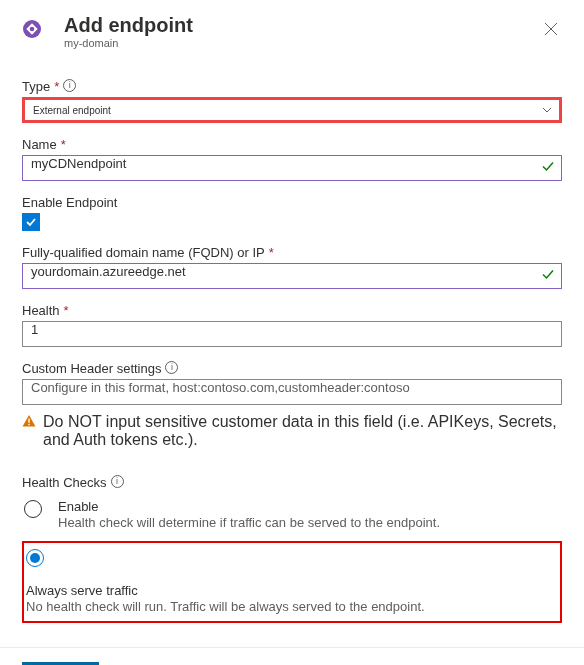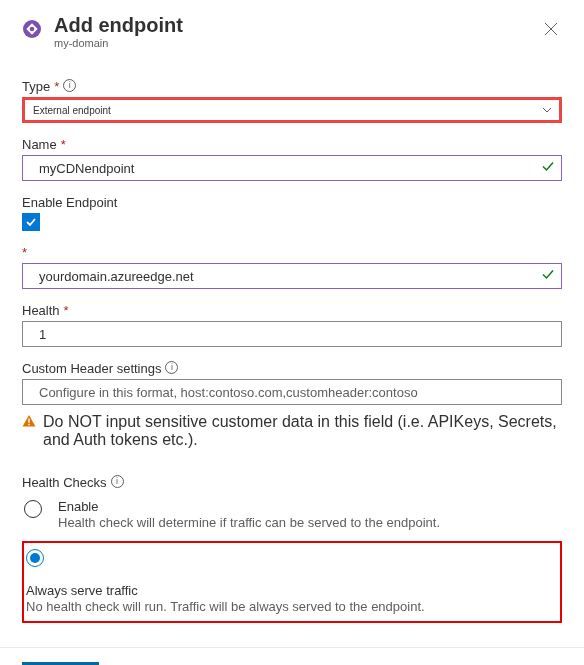--- a/index.html
+++ b/index.html
@@ -1,30 +1,30 @@
 <!DOCTYPE html>
 <html><head>
   <meta charset="utf-8">
   <style>
     * { box-sizing: border-box; margin: 0; padding: 0; }
     body { font-family: "Segoe UI", Arial, sans-serif; background: #fff; color: #323130; font-size: 13px; width: 584px; padding: 14px 22px 20px 22px; }
-    .header { display: flex; align-items: flex-start; gap: 12px; margin-bottom: 30px; }
+    .header { display: flex; align-items: flex-start; gap: 22px; margin-bottom: 30px; }
     .header-icon { width: 20px; height: 20px; flex-shrink: 0; margin-top: 5px; }
     .header-text { flex: 1; }
     .header-title { font-size: 20px; font-weight: 600; color: #323130; }
     .header-sub { font-size: 11px; color: #605e5c; margin-top: 0px; }
     .close-btn { font-size: 16px; color: #605e5c; cursor: pointer; padding: 4px; background: none; border: none; line-height: 1; margin-top: 4px; }
     .field { margin-bottom: 14px; }
     .field-label { display: flex; gap: 4px; font-size: 13px; color: #323130; margin-bottom: 3px; }
     .req { color: #a4262c; }
     .info-icon { display: inline-flex; align-items: center; justify-content: center; width: 13px; height: 13px; border: 1px solid #605e5c; border-radius: 50%; font-size: 9px; color: #605e5c; font-style: normal; line-height: 1; }
     .select-box { position: relative; border: 3px solid #ef4444; height: 26px; display: flex; align-items: center; padding: 0 26px 0 8px; font-size: 10px; cursor: pointer; background: #fff; }
     .select-box .chev { position: absolute; right: 6px; top: 50%; transform: translateY(-50%); }
     .chev svg { display:block; }
-    .input-box { border: 1px solid #8661c5; height: 26px; display: flex; align-items: center; padding: 0 26px 0 16px; font-size: 13px; background:#fff; position: relative; }
+    .input-box { border: 1px solid #8661c5; height: 26px; display: flex; align-items: flex-start; padding: 0 26px 0 8px; font-size: 13px; background:#fff; position: relative; }
     .input-box.plain { border: 1px solid #8a8886; }
     .input-box input { border: none; outline: none; width: 100%; font-size: 13px; font-family: inherit; color: #323130; background: transparent; }
     .input-box input::placeholder { color: #605e5c; }
     .validate-check { position: absolute; right: 6px; top: 50%; transform: translateY(-50%); color: #107c10; }
     .checkbox { width: 18px; height: 18px; background: #0078d4; display: inline-flex; align-items: center; justify-content: center; cursor: pointer; }
     .checkbox svg { display:block; }
     .warn-row { display: flex; align-items: flex-start; gap: 7px; margin: 6px 0 26px 0; font-size: 16px; color: #323130; }
     .warn-icon { flex-shrink: 0; margin-top:1px; }
     .radio-group { margin-top: 4px; }
     .radio-item { display: flex; align-items: flex-start; gap: 16px; padding: 5px 6px 7px 2px; }
@@ -101,20 +101,21 @@
   </div>
   <span class="checkbox">
     <svg width="12" height="12" viewBox="0 0 12 12">
         <path d="M2 6 L5 9 L10 3" stroke="#fff" stroke-width="1.8" fill="none"></path>
       </svg>
   </span>
 </div>
 
 <div class="field">
   <div class="field-label">
+    <span>Fully-qualified domain name (FQDN) or IP</span>
     <span class="req">*</span>
   </div>
   <div class="input-box">
     <input value="yourdomain.azureedge.net" style="">
     <span class="validate-check">
       <svg width="14" height="14" viewBox="0 0 14 14">
           <path d="M2 7 L5.5 10.5 L12 3" stroke="#107c10" stroke-width="1.5" fill="none"></path>
         </svg>
     </span>
   </div>

